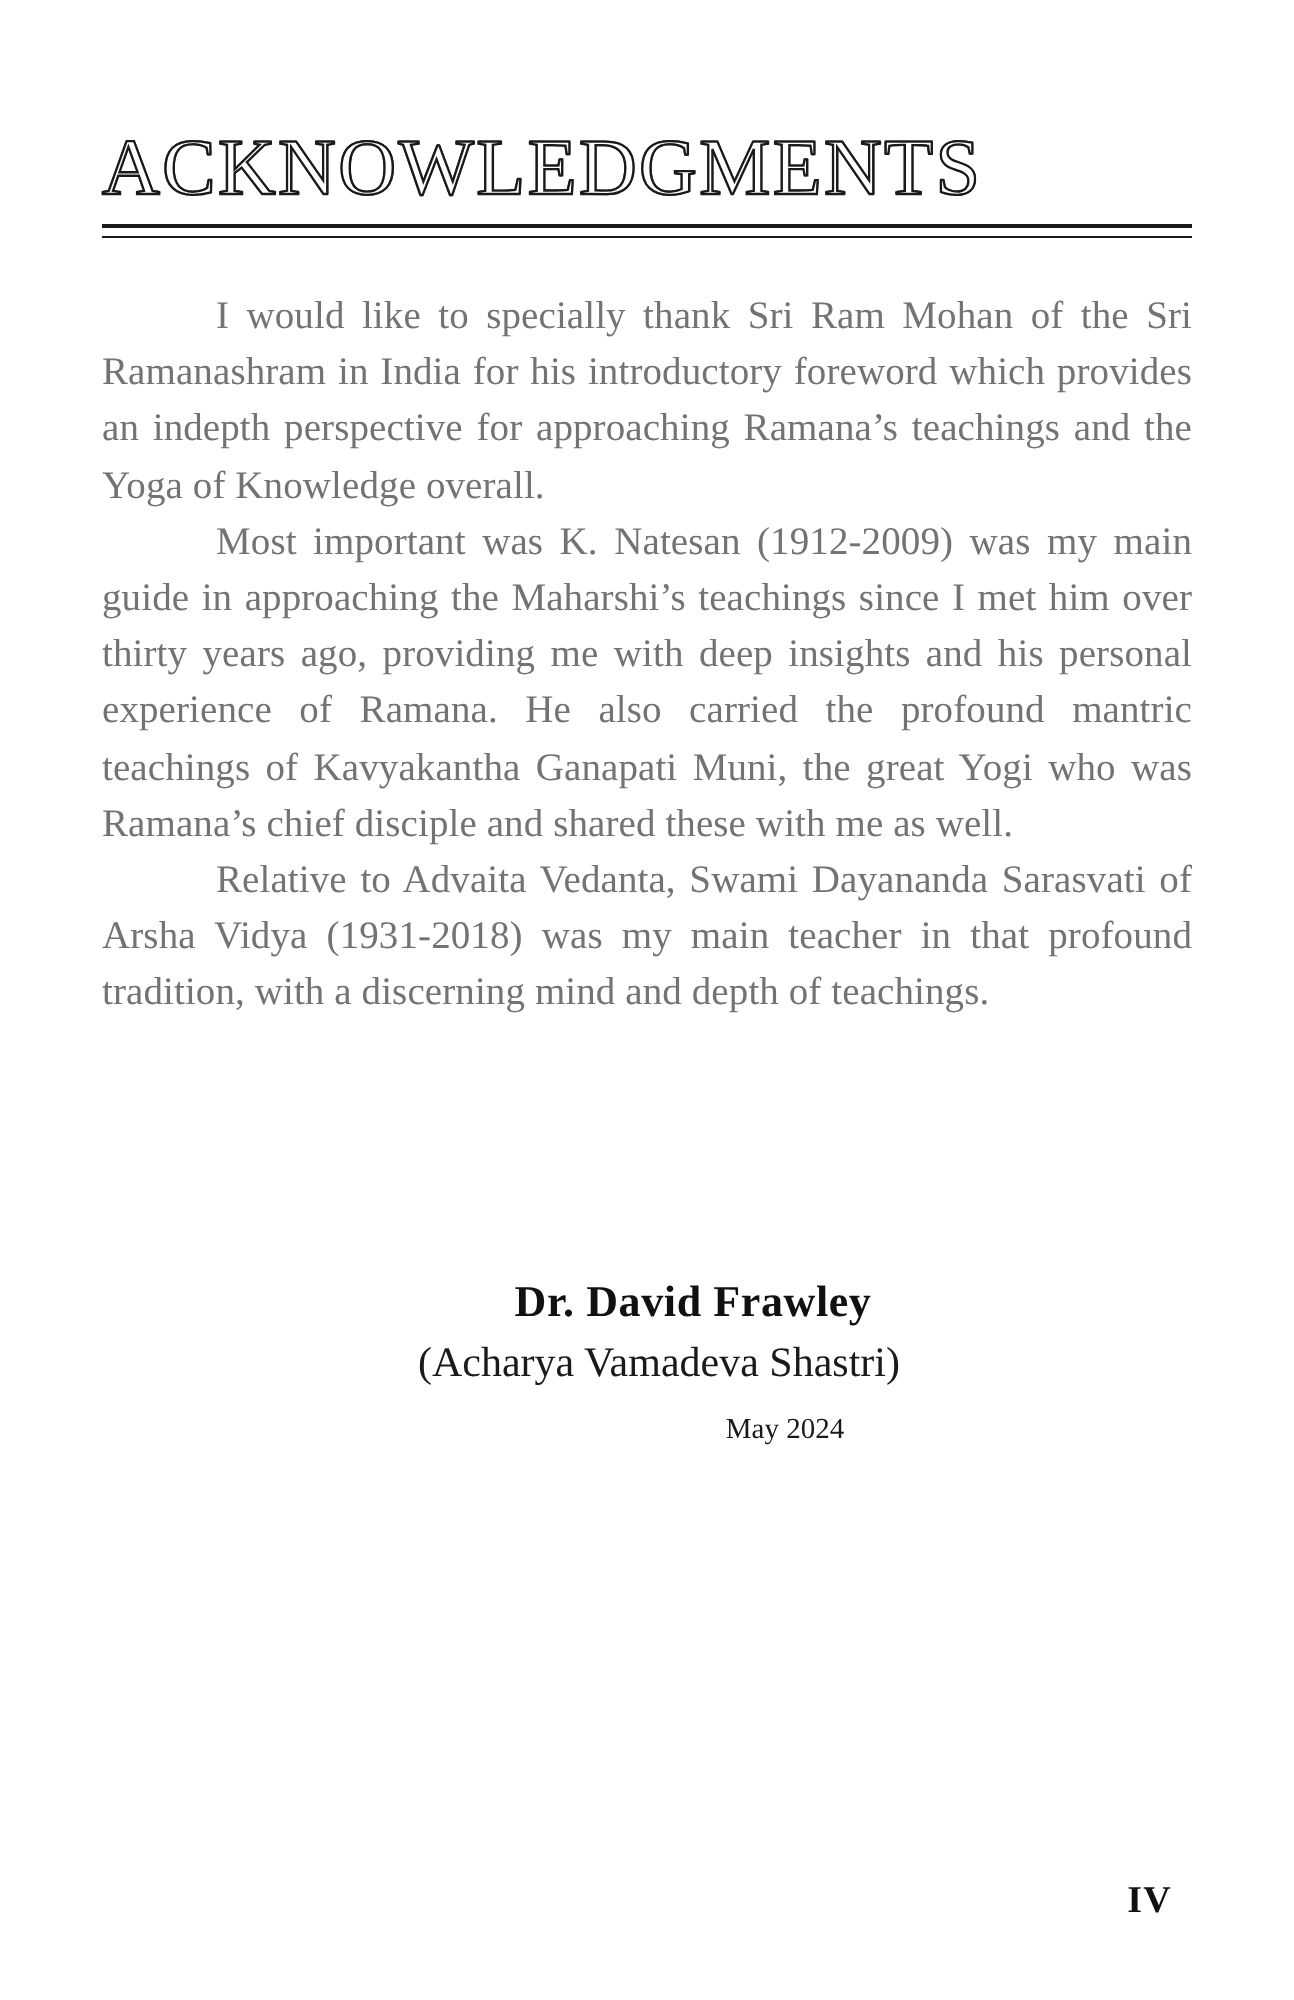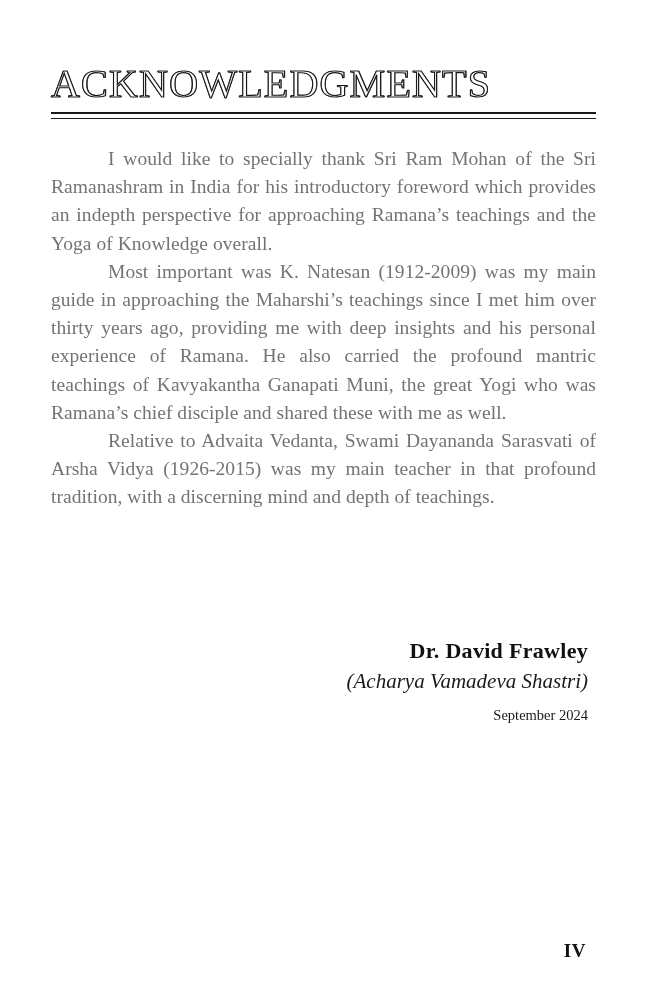--- a/index.html
+++ b/index.html
@@ -80,40 +80,39 @@
     color: #737373;
     hyphens: none;
   }
   .para:last-of-type {
     text-align: justify;
   }
 
   
   .signature {
     position: absolute;
-    left: 43px;
+    left: 55px;
     top: 636px;
     width: 545px;
-    text-align: right;
+    text-align: center;
   }
 
   .sig-name {
     font-size: 22px;
     line-height: 30px;
     font-weight: bold;
     letter-spacing: 0.3px;
     color: #111111;
     margin: 0;
     padding-left: 38px;
   }
 
   .sig-title {
     font-size: 21px;
     line-height: 30px;
-    font-style: italic;
     color: #1a1a1a;
     margin: 0;
     padding-left: 4px;
   }
 
   .sig-date {
     font-size: 14.5px;
     line-height: 26px;
     color: #1a1a1a;
     margin: 0;
@@ -142,24 +141,24 @@
     <div class="rules">
       <div class="rule-thick"></div>
       <div class="rule-gap"></div>
       <div class="rule-thin"></div>
     </div>
   </div>
 
   <div class="body-text">
     <p class="para">I would like to specially thank Sri Ram Mohan of the Sri Ramanashram in India for his introductory foreword which provides an indepth perspective for approaching Ramana’s teachings and the Yoga of Knowledge overall.</p>
     <p class="para">Most important was K. Natesan (1912-2009) was my main guide in approaching the Maharshi’s teachings since I met him over thirty years ago, providing me with deep insights and his personal experience of Ramana. He also carried the profound mantric teachings of Kavyakantha Ganapati Muni, the great Yogi who was Ramana’s chief disciple and shared these with me as well.</p>
-    <p class="para">Relative to Advaita Vedanta, Swami Dayananda Sarasvati of Arsha Vidya (1926-2015) was my main teacher in that profound tradition, with a discerning mind and depth of teachings.</p>
+    <p class="para">Relative to Advaita Vedanta, Swami Dayananda Sarasvati of Arsha Vidya (1931-2018) was my main teacher in that profound tradition, with a discerning mind and depth of teachings.</p>
   </div>
 
   <div class="signature">
     <p class="sig-name">Dr. David Frawley</p>
     <p class="sig-title">(Acharya Vamadeva Shastri)</p>
-    <p class="sig-date">September 2024</p>
+    <p class="sig-date">May 2024</p>
   </div>
 
   <div class="folio">IV</div>
 
 </div>
 
 </body></html>

